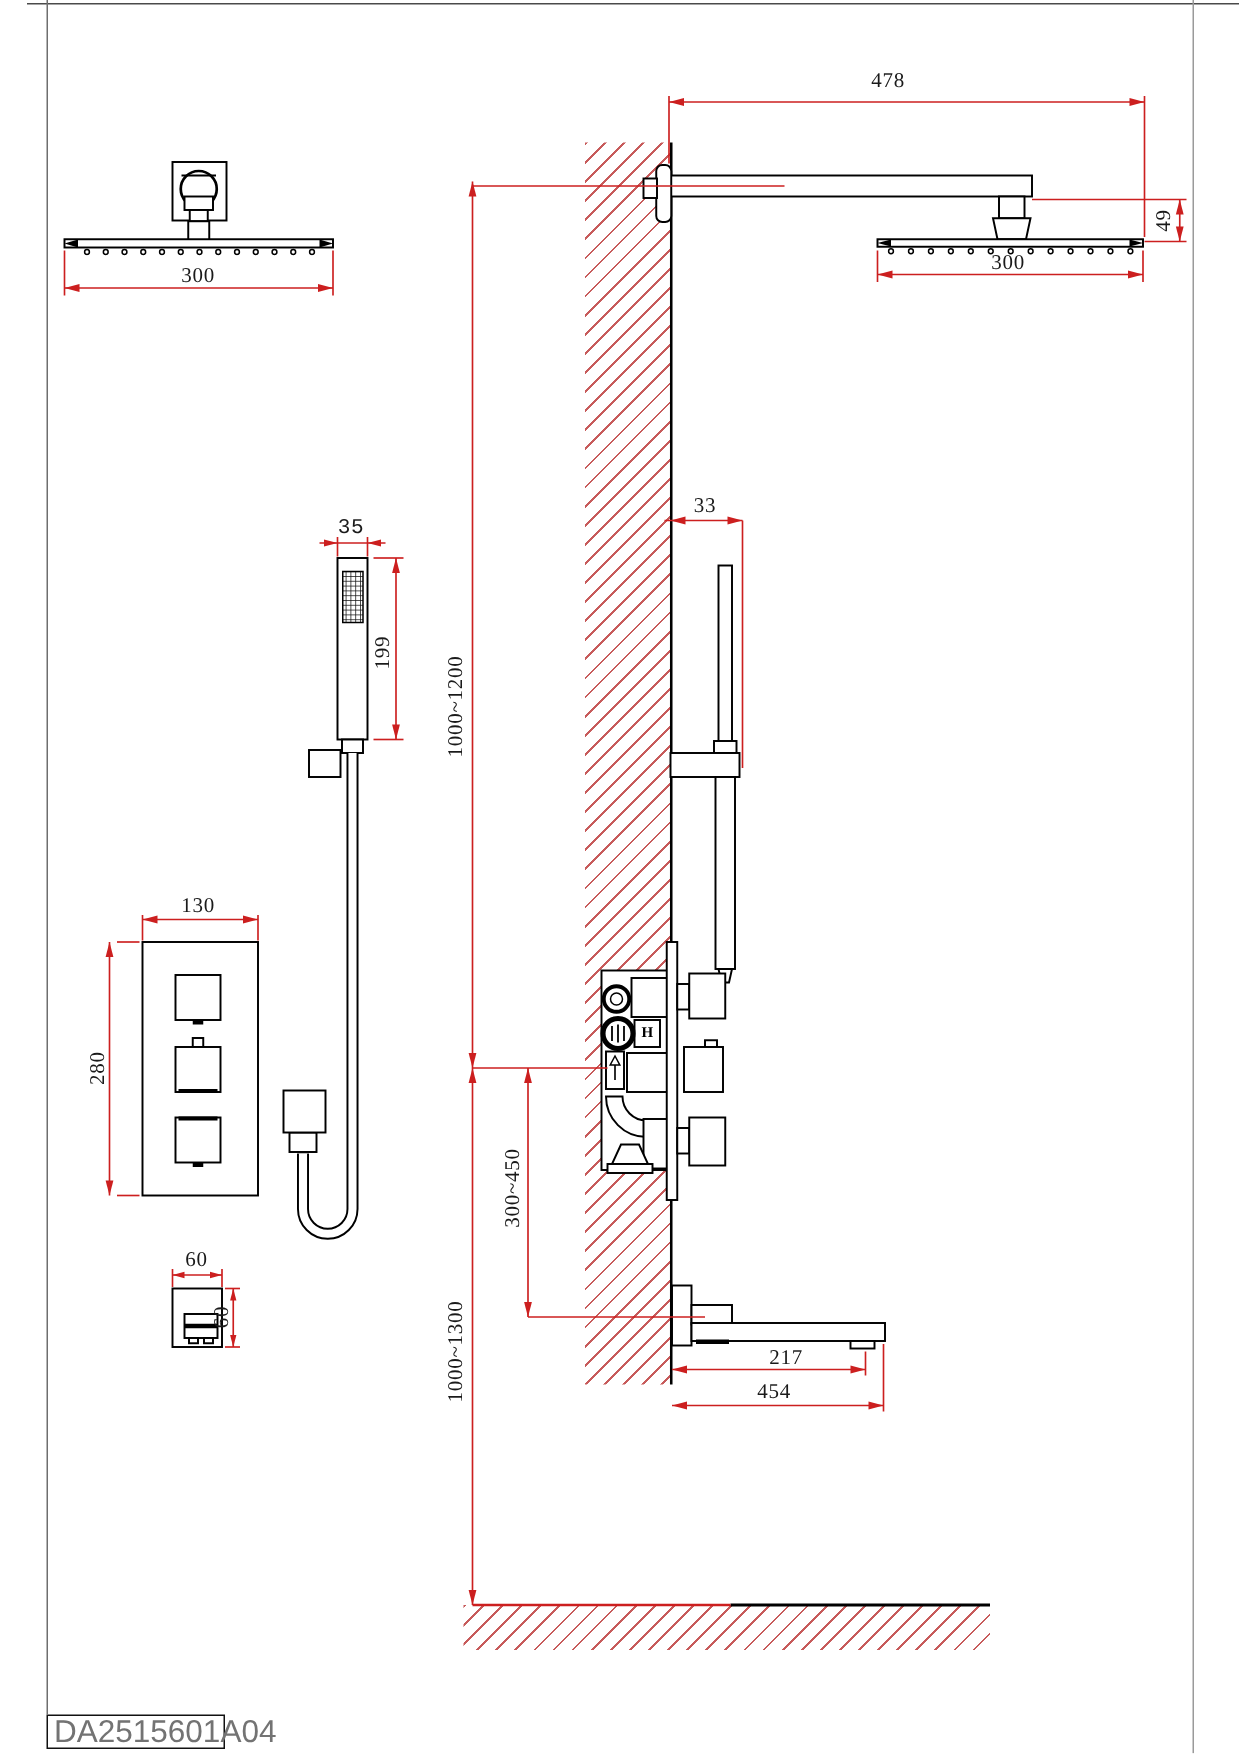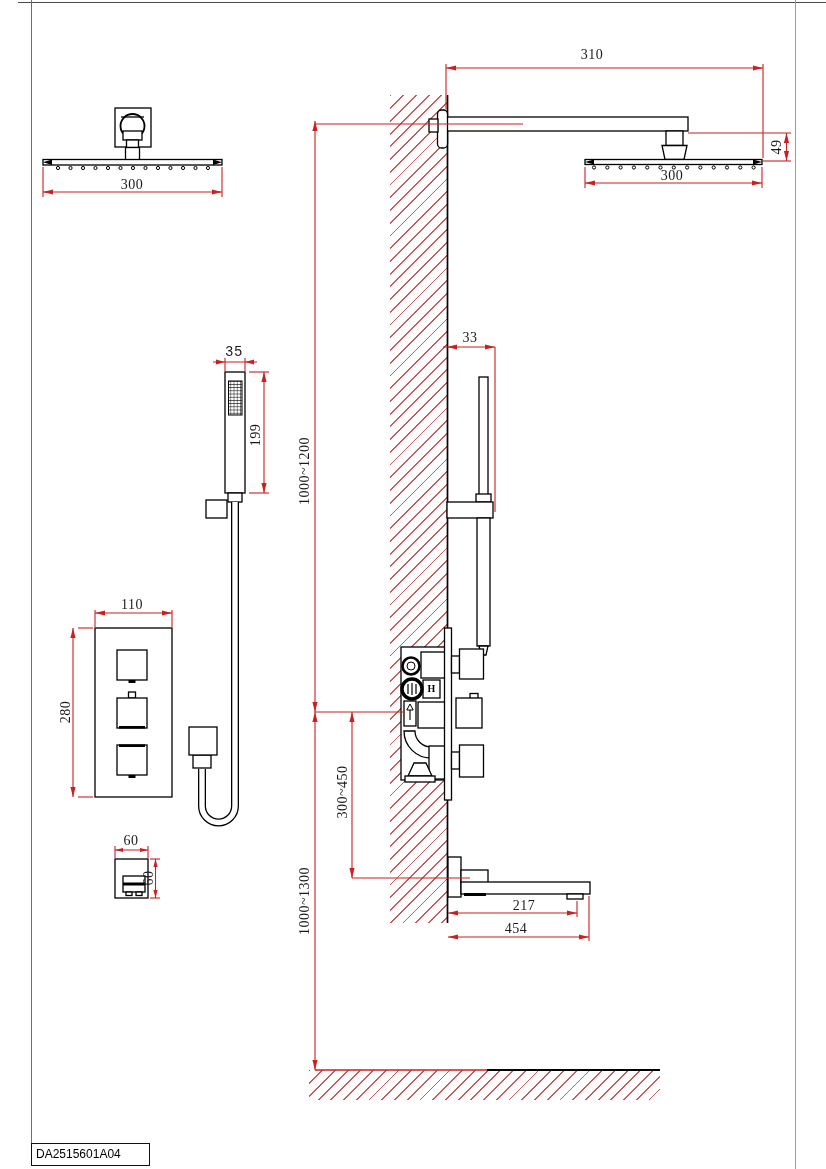--- a/index.html
+++ b/index.html
@@ -19,22 +19,22 @@
   .marker{
     position:absolute;color:#000;font-weight:bold;font-size:10px;line-height:10px;
     transform:translate(-50%,-50%);
   }
   #border-top{position:absolute;left:18px;top:2px;width:808px;border-top:1.5px solid #4a4a4a;}
   #border-left{position:absolute;left:31px;top:0;height:1143px;border-left:1.3px solid #6e6e6e;}
   #border-right{position:absolute;left:795px;top:0;height:1169px;border-left:1.2px solid #9a9a9a;}
   #titlebox{
     position:absolute;left:31px;top:1143px;width:113px;height:21px;
     border:1.6px solid #111;background:#fff;
-    font-family:"Liberation Sans", sans-serif;font-size:12px;line-height:21px;
-    padding-left:4px;color:#000000;
+    font-family:"Liberation Sans", sans-serif;font-size:21px;line-height:21px;
+    padding-left:4px;color:#737373;
   }
   svg{position:absolute;left:0;top:0;}
 </style>
 </head>
 <body>
 
 <div id="page">
 
   <div id="border-top"></div>
   <div id="border-left"></div>
@@ -262,27 +262,27 @@
       <polygon points="315,121 312.4,131 317.6,131"></polygon>
       <polygon points="315,712 312.4,702 317.6,702"></polygon>
         <polygon points="315,712 312.4,722 317.6,722"></polygon>
       <polygon points="315,1070 312.4,1060 317.6,1060"></polygon>
       <polygon points="352,712 349.4,722 354.6,722"></polygon>
         <polygon points="352,878 349.4,868 354.6,868"></polygon>
     </g>
   </svg>
 
   <div class="dim" style="left:132px;top:185px;">300</div>
-  <div class="dim" style="left:592px;top:55px;">310</div>
+  <div class="dim" style="left:592px;top:55px;">478</div>
   <div class="dim rot" style="left:777px;top:147px;">49</div>
   <div class="dim" style="left:672px;top:176px;">300</div>
   <div class="dim" style="left:234px;top:352px;font-family:Liberation Mono, monospace;">35</div>
   <div class="dim rot" style="left:256px;top:435px;">199</div>
   <div class="dim" style="left:470px;top:338px;">33</div>
-  <div class="dim" style="left:132px;top:605px;">110</div>
+  <div class="dim" style="left:132px;top:605px;">130</div>
   <div class="dim rot" style="left:66px;top:712px;">280</div>
   <div class="dim" style="left:131px;top:841px;">60</div>
   <div class="dim rot" style="left:149px;top:878px;">60</div>
   <div class="dim" style="left:524px;top:906px;">217</div>
   <div class="dim" style="left:516px;top:929px;">454</div>
   <div class="dim rot" style="left:305px;top:471px;">1000~1200</div>
   <div class="dim rot" style="left:343px;top:792px;">300~450</div>
   <div class="dim rot" style="left:305px;top:901px;">1000~1300</div>
 
   <div class="marker" style="left:431.5px;top:689px;">H</div>

